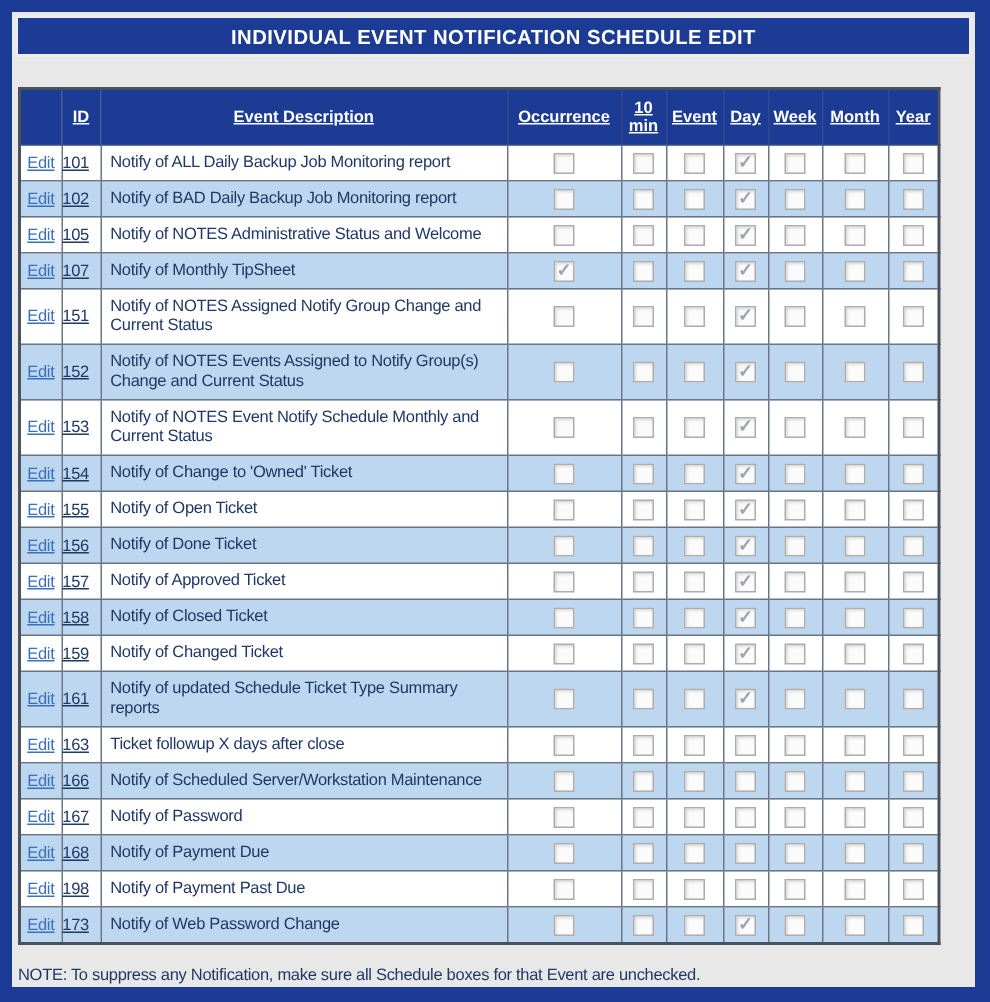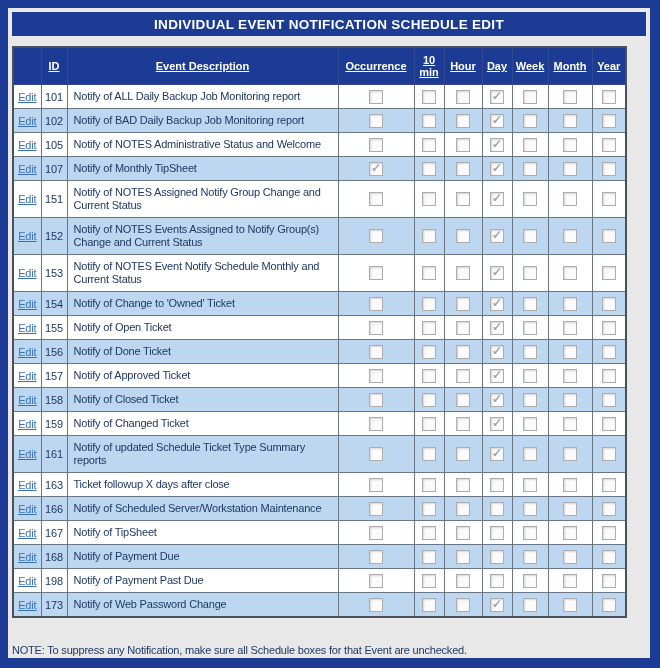--- a/index.html
+++ b/index.html
@@ -20,43 +20,43 @@
     background:#1c3b94;
     border:2px solid #ececec;
     display:flex; align-items:center; justify-content:center;
   }
   .title-bar h1 {
     margin:4px; color:#ffffff; font-size:13.5px; font-weight:bold;
     letter-spacing:0.3px; white-space:nowrap;
   }
   table.sched {
     border-collapse:collapse;
-    margin:8px 0 0 4px;
+    margin:20px 0 0 4px;
     table-layout:fixed;
     width:613px;
     background:#ffffff;
     border:2px solid #49515c;
   }
   th, td { border:1px solid #6b7685; padding:0; }
   thead th {
     background:#1c3b94; color:#ffffff;
     font-size:11px; font-weight:bold;
     text-decoration:underline;
     text-align:center; vertical-align:middle;
     height:36px; line-height:12px;
     white-space:pre-line;
     border-color:#35478f;
     cursor:pointer;
   }
   thead th.blank { text-decoration:none; }
   tbody td { font-size:11px; letter-spacing:-0.2px; vertical-align:middle; }
   tbody tr.alt td { background:#bdd7f1; }
-  td.c-edit { text-align:center;text-decoration:underline; }
+  td.c-edit { text-align:center; }
   td.c-edit a { color:#3a70b8; text-decoration:underline; cursor:pointer; }
-  td.c-id { text-align:center; color:#1f3864; }
+  td.c-id { text-align:left; color:#1f3864;text-decoration:underline; }
   td.c-desc { padding:5px 6px; line-height:13px; color:#1f3864; }
   td.c-cb { text-align:center; }
   .col-edit{width:28px;} .col-id{width:26px;} .col-desc{width:271px;}
   .col-occ{width:76px;} .col-10min{width:30px;} .col-hour{width:38px;}
   .col-day{width:30px;} .col-week{width:36px;} .col-month{width:44px;} .col-year{width:34px;}
   .cb {
     display:inline-block; width:12px; height:12px;
     background:#fbfbfb;
     border:1px solid #adadad;
     box-shadow: inset 1px 1px 2px rgba(0,0,0,0.15);
@@ -94,21 +94,21 @@
       <col class="col-year">
   </colgroup>
   <thead>
     <tr>
       <th class="blank"></th>
       <th>ID</th>
       <th>Event Description</th>
     <th>Occurrence</th>
         <th>10
 min</th>
-        <th>Hour</th>
+        <th>Event</th>
         <th>Day</th>
         <th>Week</th>
         <th>Month</th>
         <th>Year</th>
       </tr>
   </thead>
   <tbody>
       <tr>
         <td class="c-edit"><a>Edit</a></td>
         <td class="c-id">101</td>
@@ -297,21 +297,21 @@
         <td class="c-cb"><span class="cb"></span></td>
         <td class="c-cb"><span class="cb"></span></td>
         <td class="c-cb"><span class="cb"></span></td>
         <td class="c-cb"><span class="cb"></span></td>
         <td class="c-cb"><span class="cb"></span></td>
         <td class="c-cb"><span class="cb"></span></td>
       </tr>
       <tr>
         <td class="c-edit"><a>Edit</a></td>
         <td class="c-id">167</td>
-        <td class="c-desc">Notify of TipSheet</td>
+        <td class="c-desc">Notify of Password</td>
         <td class="c-cb"><span class="cb"></span></td>
         <td class="c-cb"><span class="cb"></span></td>
         <td class="c-cb"><span class="cb"></span></td>
         <td class="c-cb"><span class="cb"></span></td>
         <td class="c-cb"><span class="cb"></span></td>
         <td class="c-cb"><span class="cb"></span></td>
         <td class="c-cb"><span class="cb"></span></td>
       </tr>
       <tr class="alt">
         <td class="c-edit"><a>Edit</a></td>

